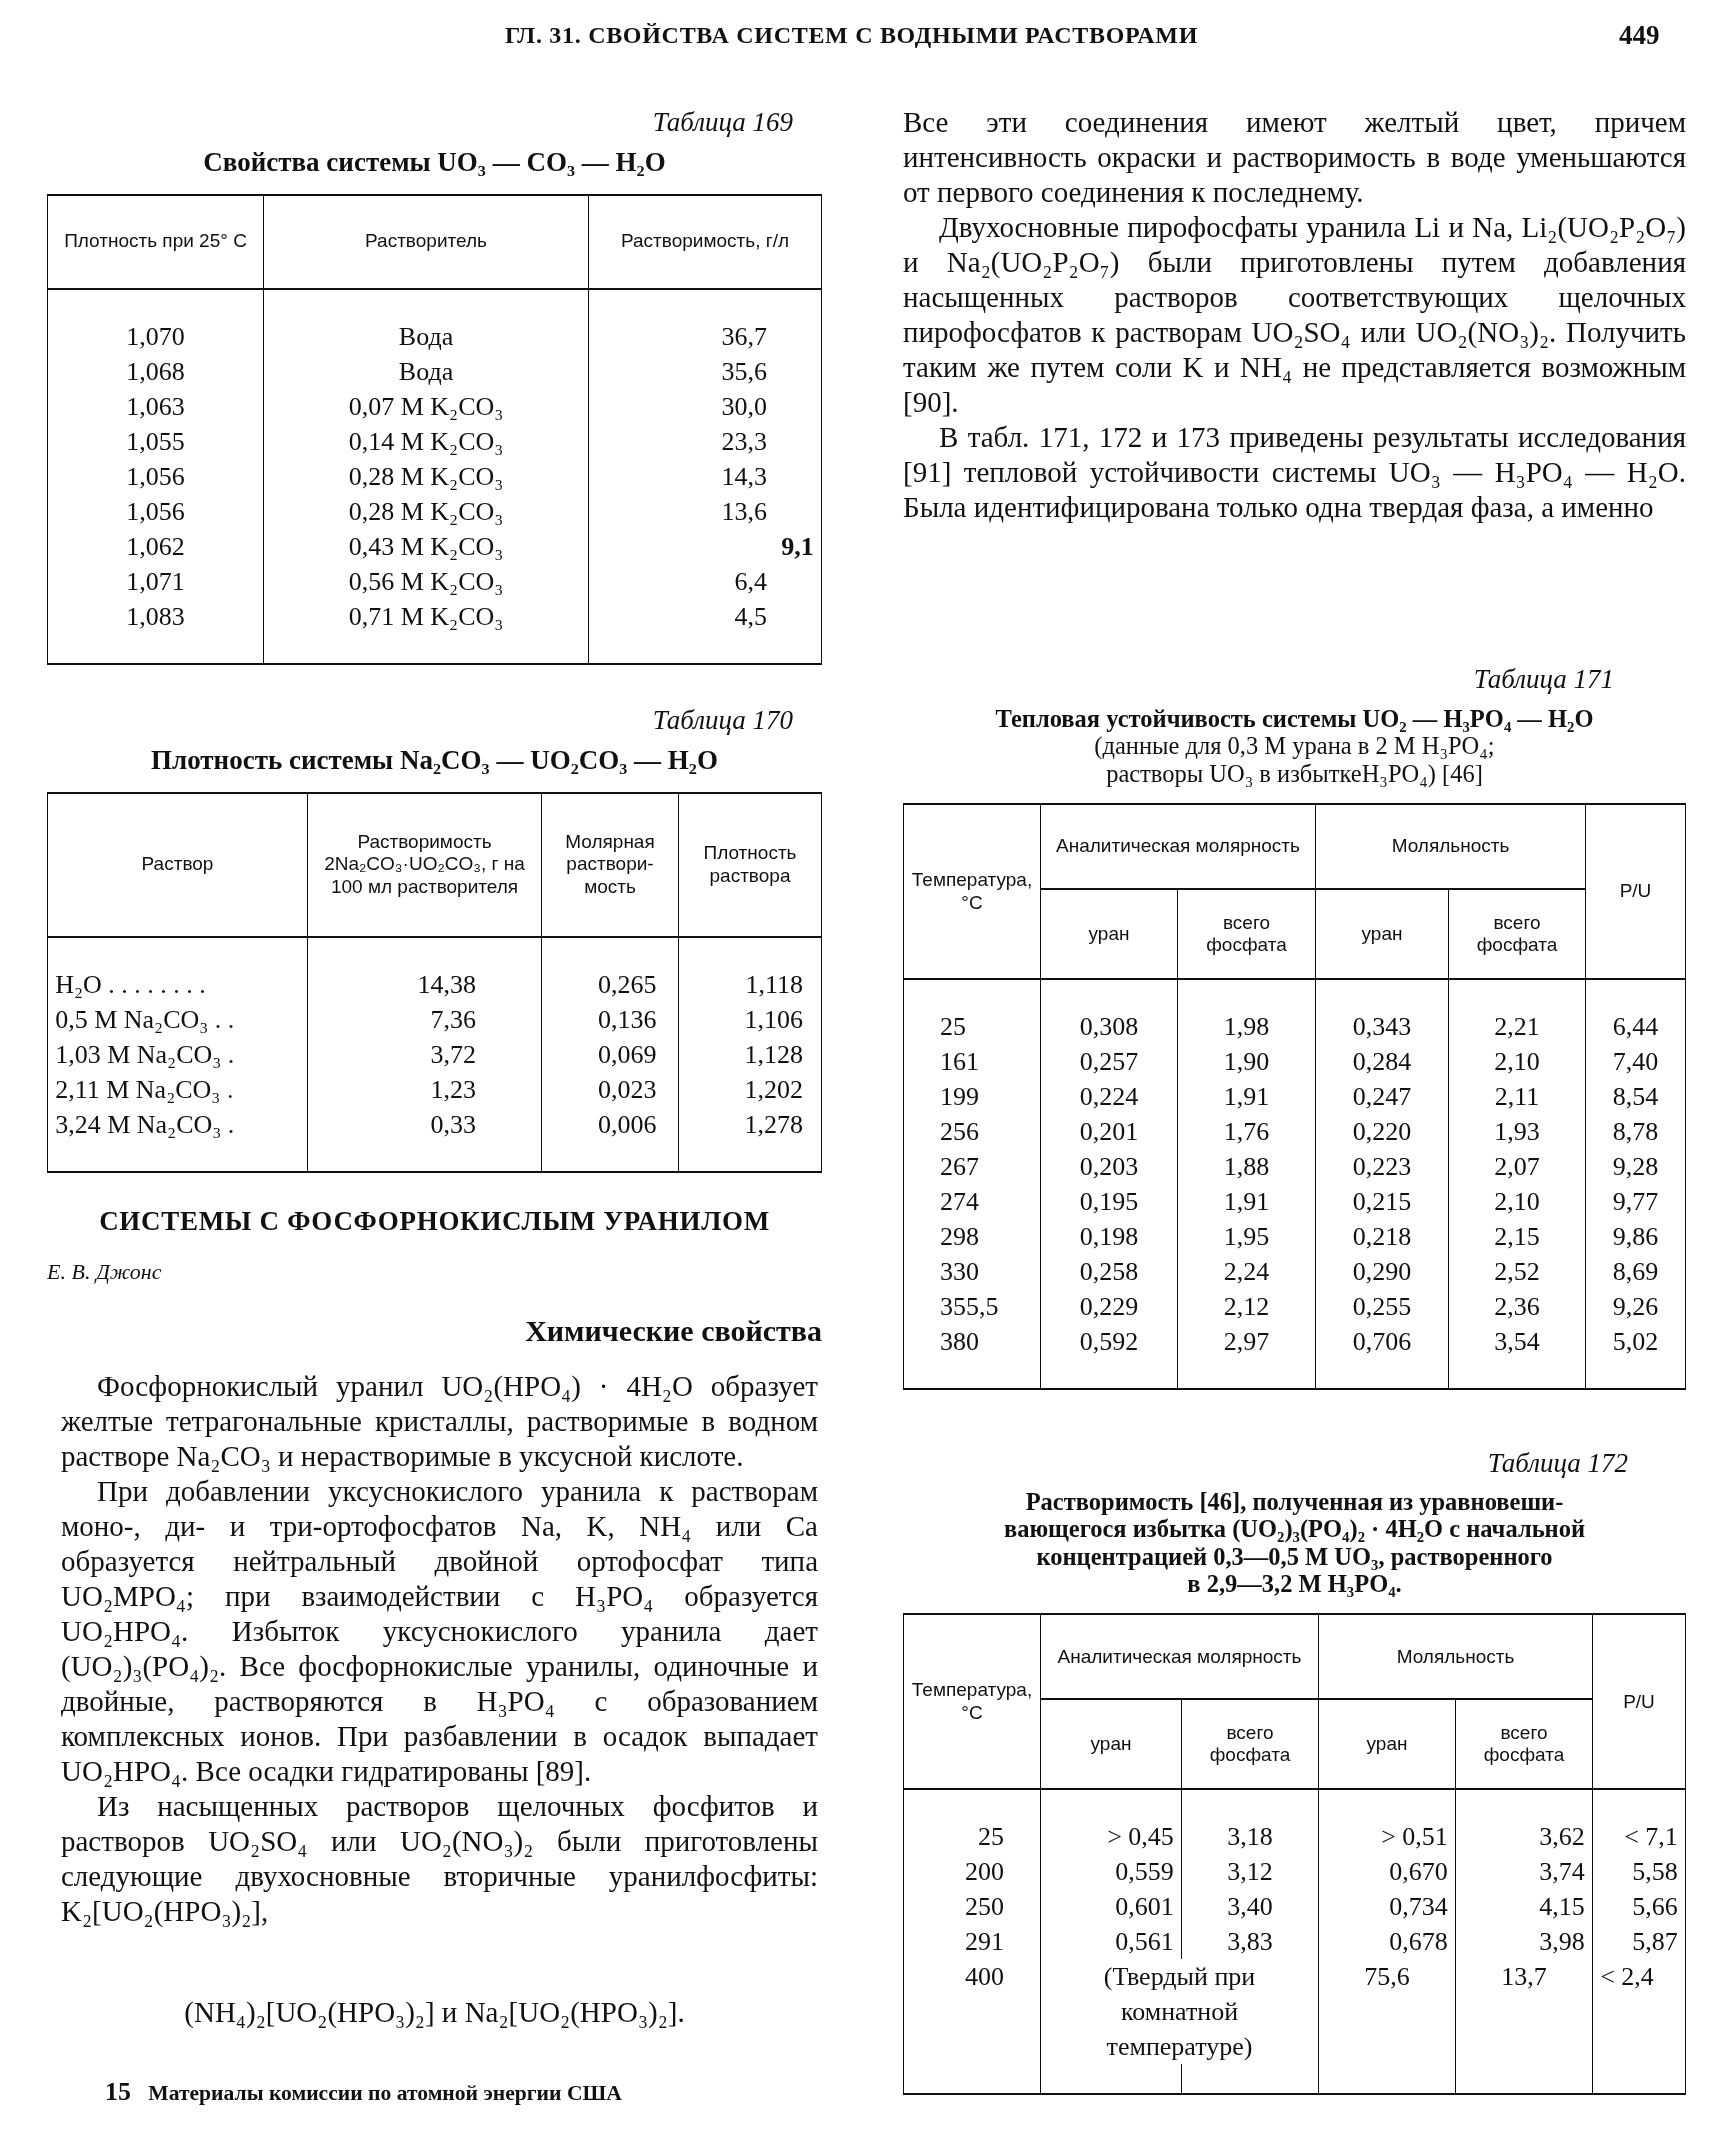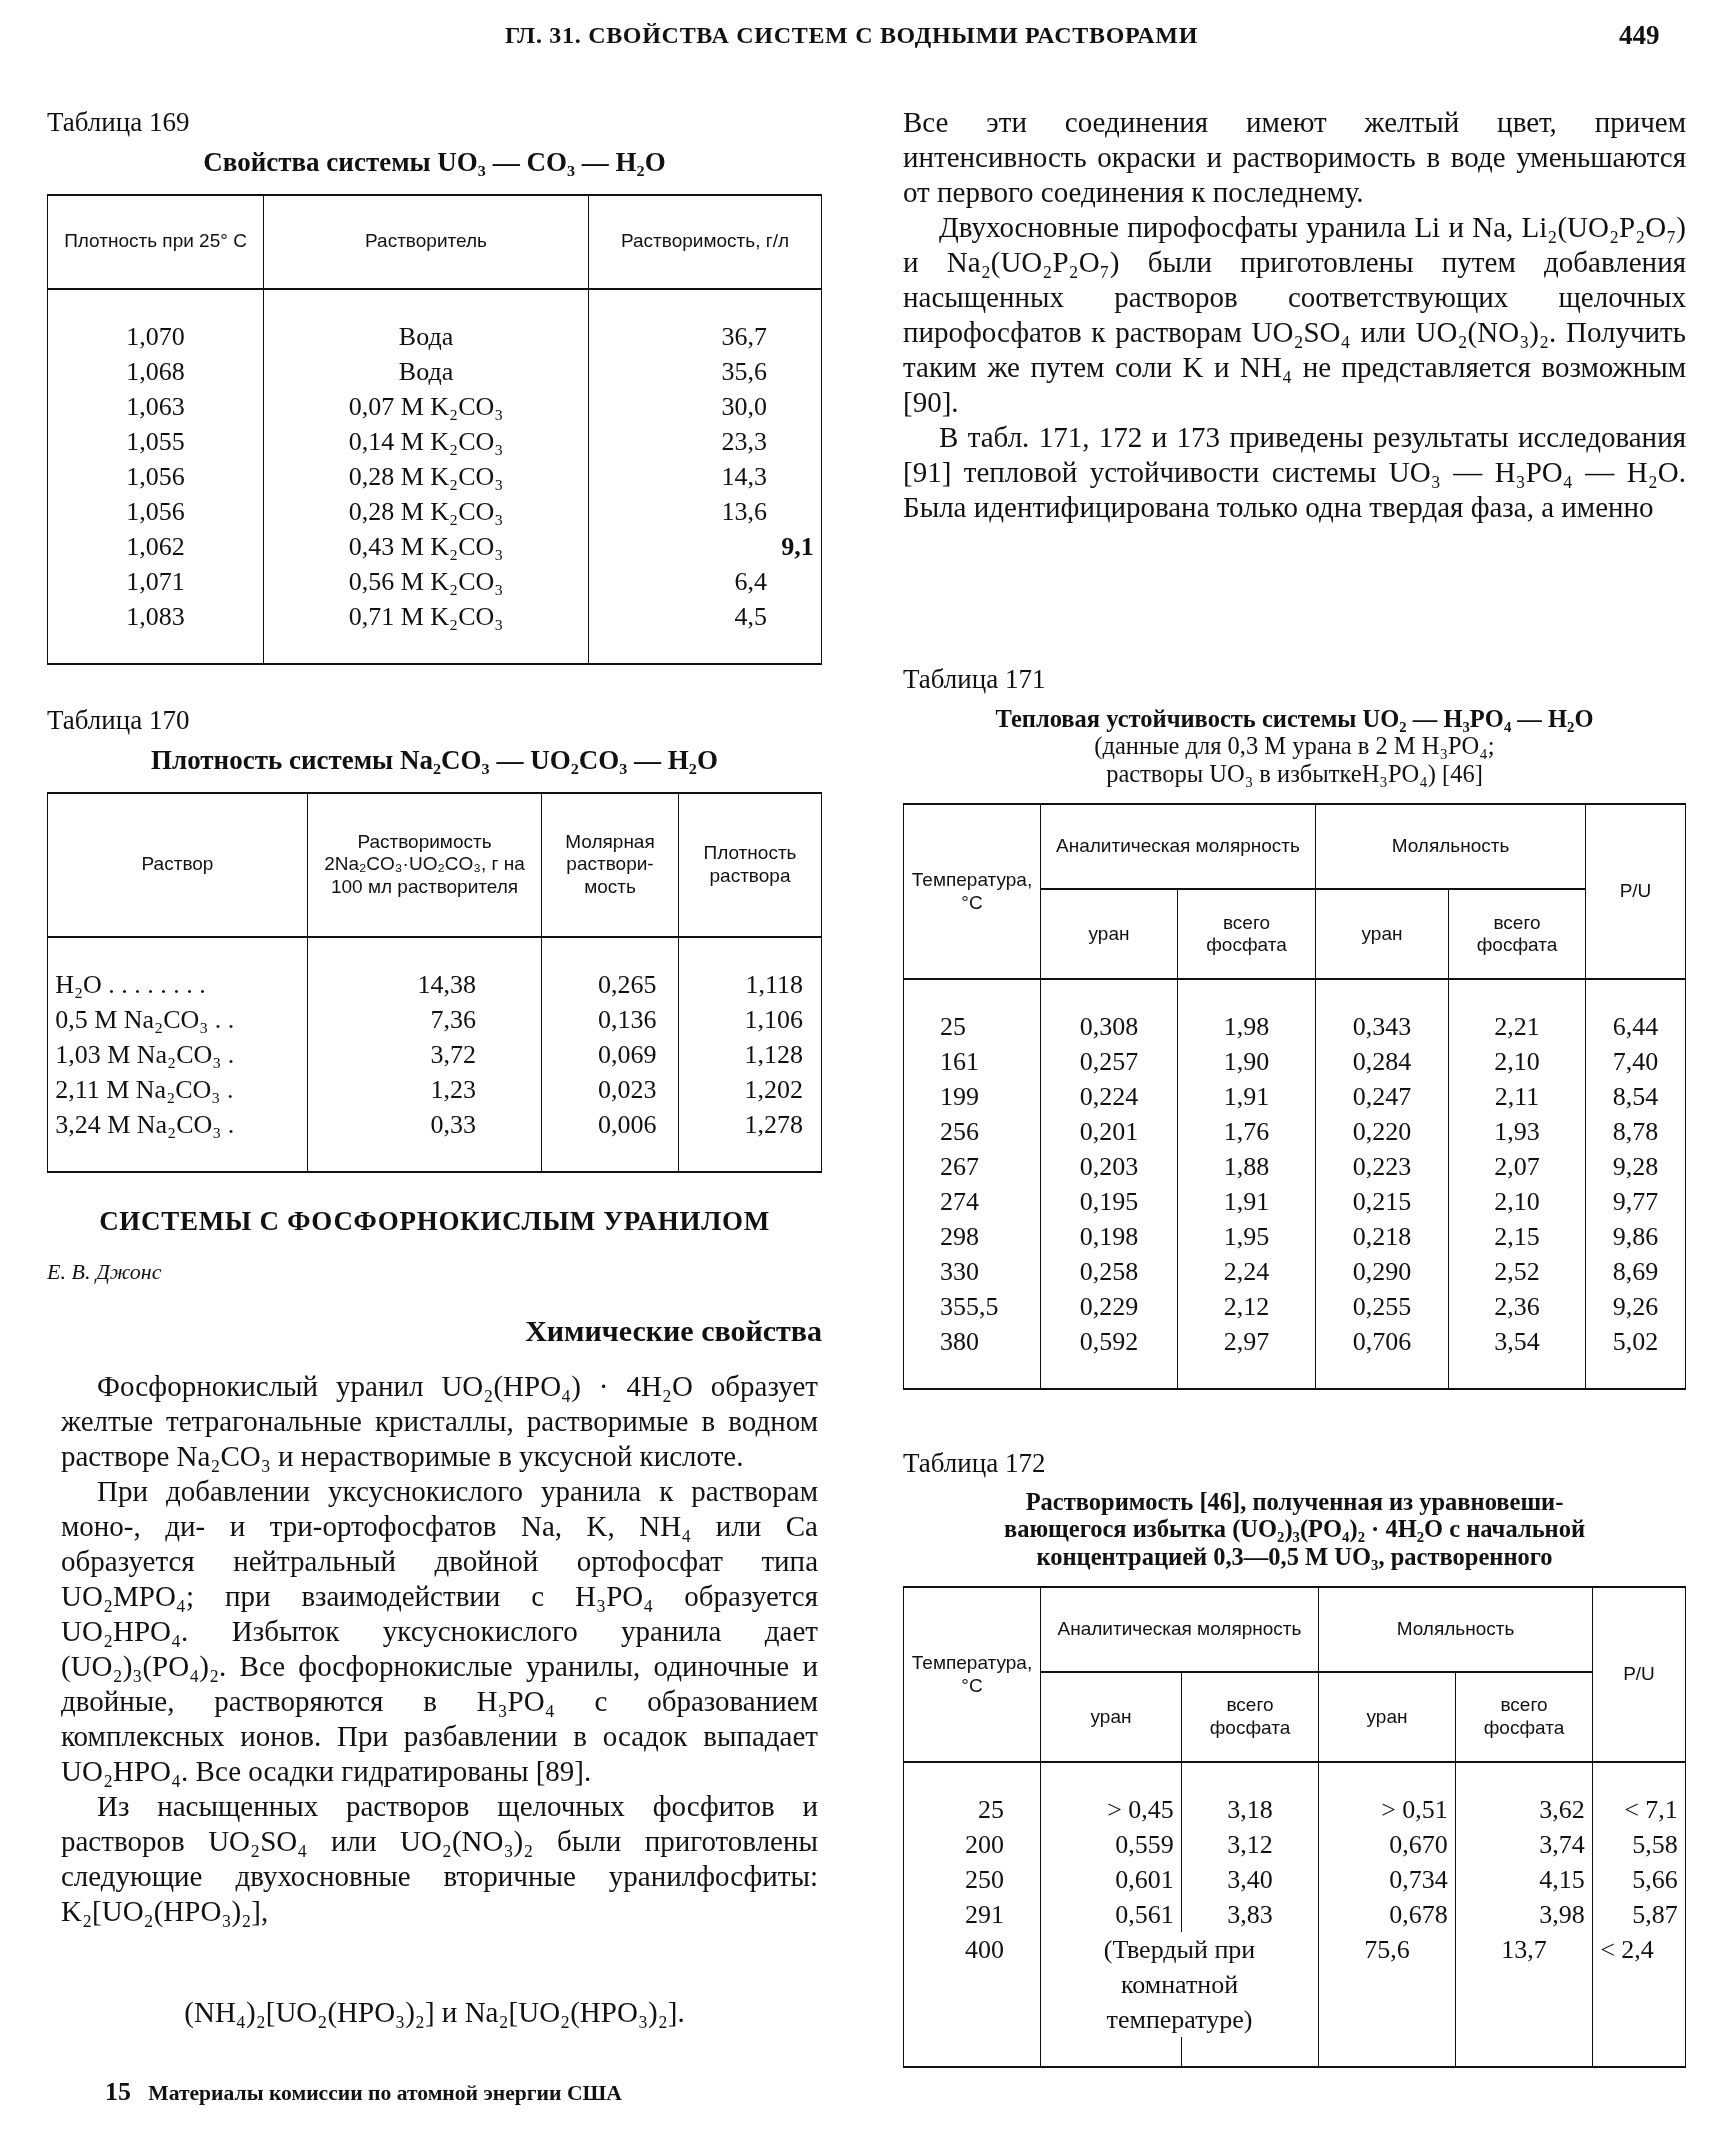--- a/index.html
+++ b/index.html
@@ -10,21 +10,21 @@
   .abs { position: absolute; }
 
   
   .running-head { top: 21.6px; left: 505px; font-size: 24px; font-weight: bold; letter-spacing: 0.7px; }
   .page-num { top: 20px; left: 1619px; font-size: 27px; font-weight: bold; }
 
   
   .col-left { left: 47px; width: 775px; }
   .col-right { left: 903px; width: 783px; }
 
-  .tab-caption { font-size: 27px; }
+  .tab-caption { font-style: italic; font-size: 27px; text-align: right; }
   .tab-title { font-weight: bold; font-size: 27px; text-align: center; line-height: 1.15; }
   .tab-title-small { font-weight: bold; font-size: 24.5px; text-align: center; line-height: 1.12; }
 
   table.grid { border-collapse: collapse; width: 100%; }
   table.grid th, table.grid td { padding: 0 7.2px; }
   table.grid thead th {
     font-weight: normal; font-size: 19px; font-family: "Liberation Sans", "DejaVu Sans", sans-serif;
     text-align: center; vertical-align: middle; line-height: 1.2;
     border-left: 1.4px solid #111;
   }
@@ -351,20 +351,21 @@
       </tbody>
   </table>
 </div>
 
 <div class="abs col-right" style="top:1448px;">
   <div class="tab-caption" style="padding-right:58px;">Таблица 172</div>
   <div class="tab-title-small" style="margin-top:8.7px;">
     <div>Растворимость [46], полученная из уравновеши-</div>
     <div>вающегося избытка (UO₂)₃(PO₄)₂ · 4H₂O с начальной</div>
     <div>концентрацией 0,3—0,5 M UO₃, растворенного</div>
+    <div>в 2,9—3,2 M H₃PO₄.</div>
   </div>
   <table class="grid" style="margin-top:16px;">
     <colgroup>
         <col style="width:137px">
         <col style="width:141px">
         <col style="width:137px">
         <col style="width:137px">
         <col style="width:137px">
         <col>
       </colgroup>

